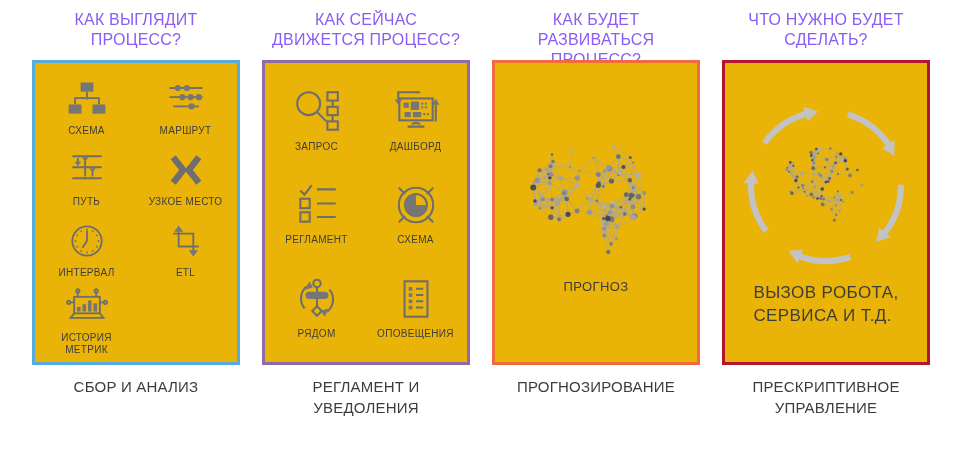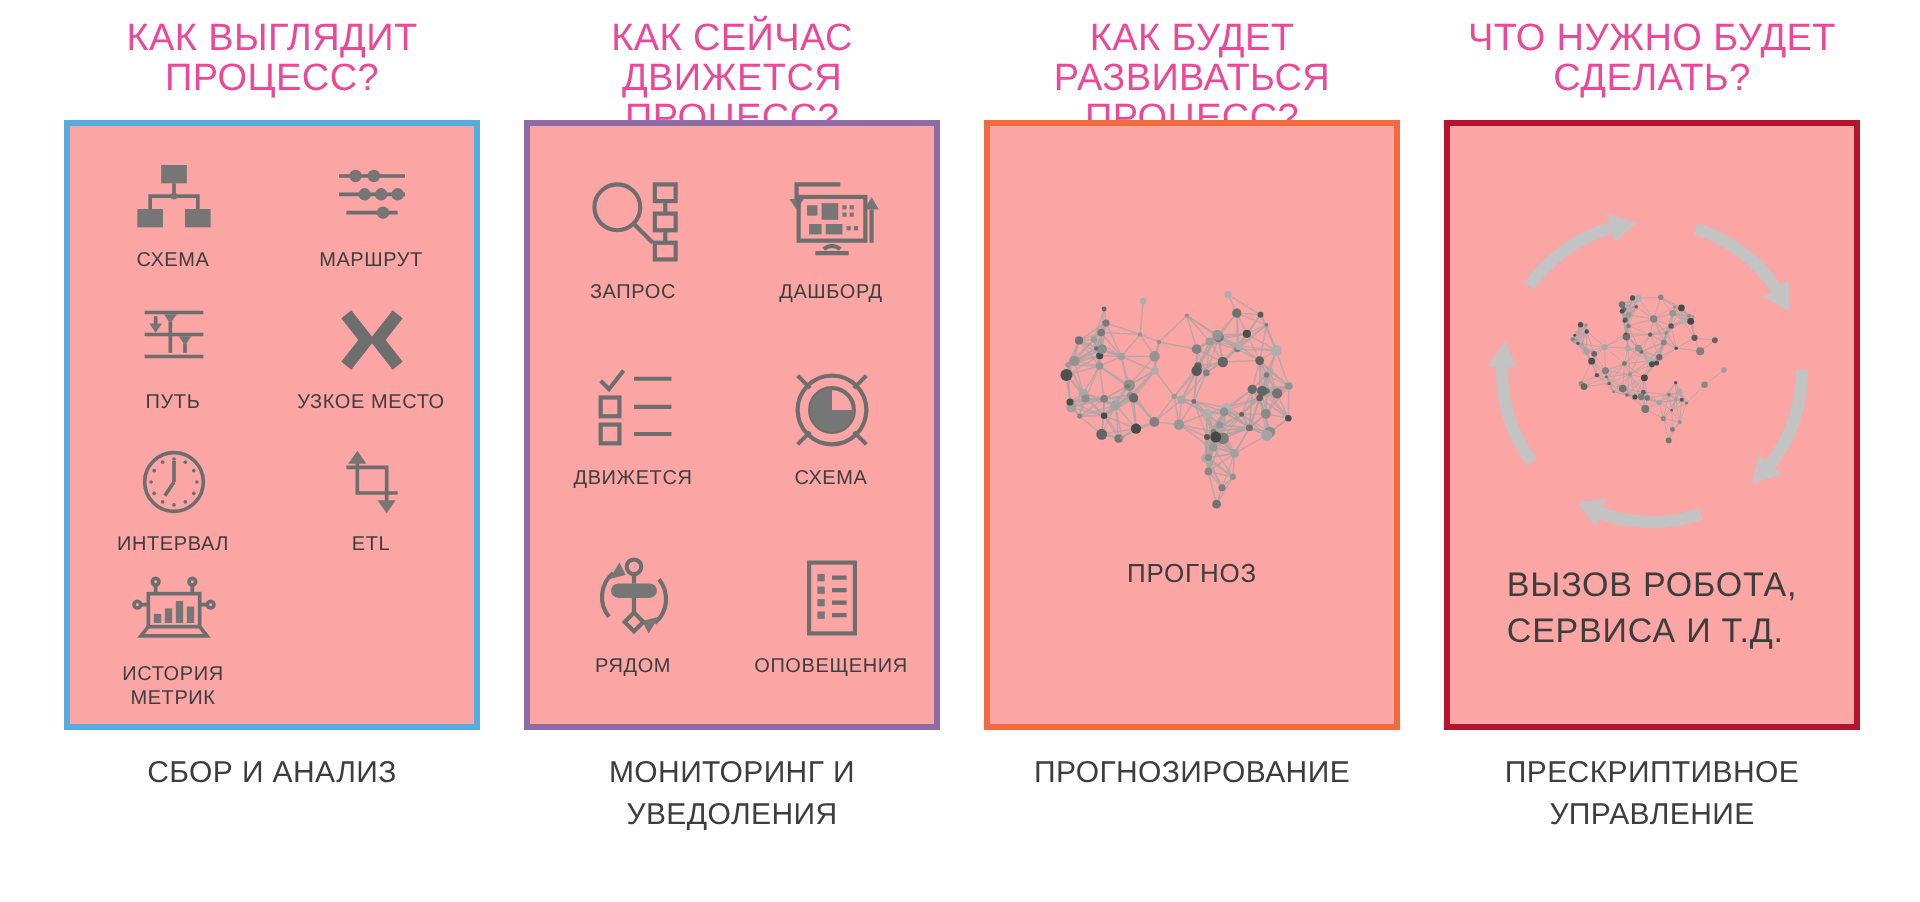--- a/index.html
+++ b/index.html
@@ -1,21 +1,21 @@
 <!DOCTYPE html>
 <html><head>
 <meta charset="utf-8">
 <style>
   html,body{margin:0;padding:0;background:#ffffff;}
   body{width:960px;height:451px;overflow:hidden;font-family:"Liberation Sans",sans-serif;color:#3d3d3d;}
   .wrap{display:flex;gap:22px;padding:0 0 0 32px;box-sizing:border-box;}
   .column{width:208px;flex:0 0 208px;display:flex;flex-direction:column;}
-  .q{height:50px;padding-top:10px;text-align:center;font-size:19px;line-height:20px;
-     white-space:pre-line;color:#ec4899;letter-spacing:.2px;}
-  .box{height:305px;box-sizing:border-box;background:#fca5a5;border:3px solid #999;}
+  .q{height:50px;padding-top:10px;text-align:center;font-size:16px;line-height:20px;
+     white-space:pre-line;color:#8b5cf6;letter-spacing:.2px;}
+  .box{height:305px;box-sizing:border-box;background:#eab308;border:3px solid #999;}
   .footer{margin-top:11px;text-align:center;font-size:15px;line-height:21px;white-space:pre-line;letter-spacing:.2px;}
   .grid{display:grid;grid-template-columns:1fr 1fr;height:100%;box-sizing:border-box;}
   .grid.r4{grid-template-rows:repeat(4,1fr);padding:8px 2px 6px;}
   .grid.r3{grid-template-rows:repeat(3,1fr);padding:10px 2px 8px;}
   .cell{display:flex;flex-direction:column;align-items:center;justify-content:center;}
   .ic{display:flex;align-items:center;justify-content:center;}
   .ic svg{display:block;}
   .ilabel{margin-top:4px;font-size:10px;line-height:12px;text-align:center;white-space:pre-line;
           color:#3e3e3e;letter-spacing:.3px;}
   .center-box{display:flex;flex-direction:column;align-items:center;justify-content:center;height:100%;box-sizing:border-box;}
@@ -187,21 +187,21 @@
         </div>
         <div class="cell">
           <span class="ic">
             <svg width="50" height="50" viewBox="0 0 48 48">
               <path class="lw" d="M8 10 L12 14 L19 5"></path>
               <rect x="8" y="18" width="9" height="9" class="lw"></rect>
               <rect x="8" y="31" width="9" height="9" class="lw"></rect>
               <path class="lw" d="M24 9 H42 M24 22.5 H42 M24 35.5 H42"></path>
             </svg>
             </span>
-          <span class="ilabel">ДВИЖЕТСЯ</span>
+          <span class="ilabel">РЕГЛАМЕНТ</span>
         </div>
         <div class="cell">
           <span class="ic">
             <svg width="50" height="50" viewBox="0 0 48 48">
               <circle cx="24" cy="24" r="16.5" class="lw"></circle>
               <path class="lw" d="M7.5 7.5 L13.5 13.5 M34.5 13.5 L40.5 7.5 M7.5 40.5 L13.5 34.5 M34.5 34.5 L40.5 40.5"></path>
               <circle cx="24" cy="24" r="10.5" class="lw" stroke-width="1.5"></circle>
               <path d="M24 24 L24 13.5 A10.5 10.5 0 1 0 34.5 24 Z" class="fg"></path>
             </svg>
             </span>
@@ -232,21 +232,21 @@
                 <rect x="17" y="24.5" width="3.5" height="3.5"></rect>
                   <rect x="17" y="30.5" width="3.5" height="3.5"></rect>
               </g>
               <path class="lw" stroke-width="1.8" d="M24 14.2 H31 M24 20.2 H31 M24 26.2 H31 M24 32.2 H31"></path>
             </svg>
             </span>
           <span class="ilabel">ОПОВЕЩЕНИЯ</span>
         </div>
       </div>
     </div>
-    <div class="footer">МОНИТОРИНГ И
+    <div class="footer">РЕГЛАМЕНТ И
 УВЕДОЛЕНИЯ</div>
   </div>
 
   <div class="column">
     <div class="q">КАК БУДЕТ
 РАЗВИВАТЬСЯ ПРОЦЕСС?</div>
     <div class="box" style="border-color: rgb(240, 105, 63);">
       <div class="center-box">
         <span class="ic">
           <svg width="164" height="131" viewBox="0 0 120 96">

